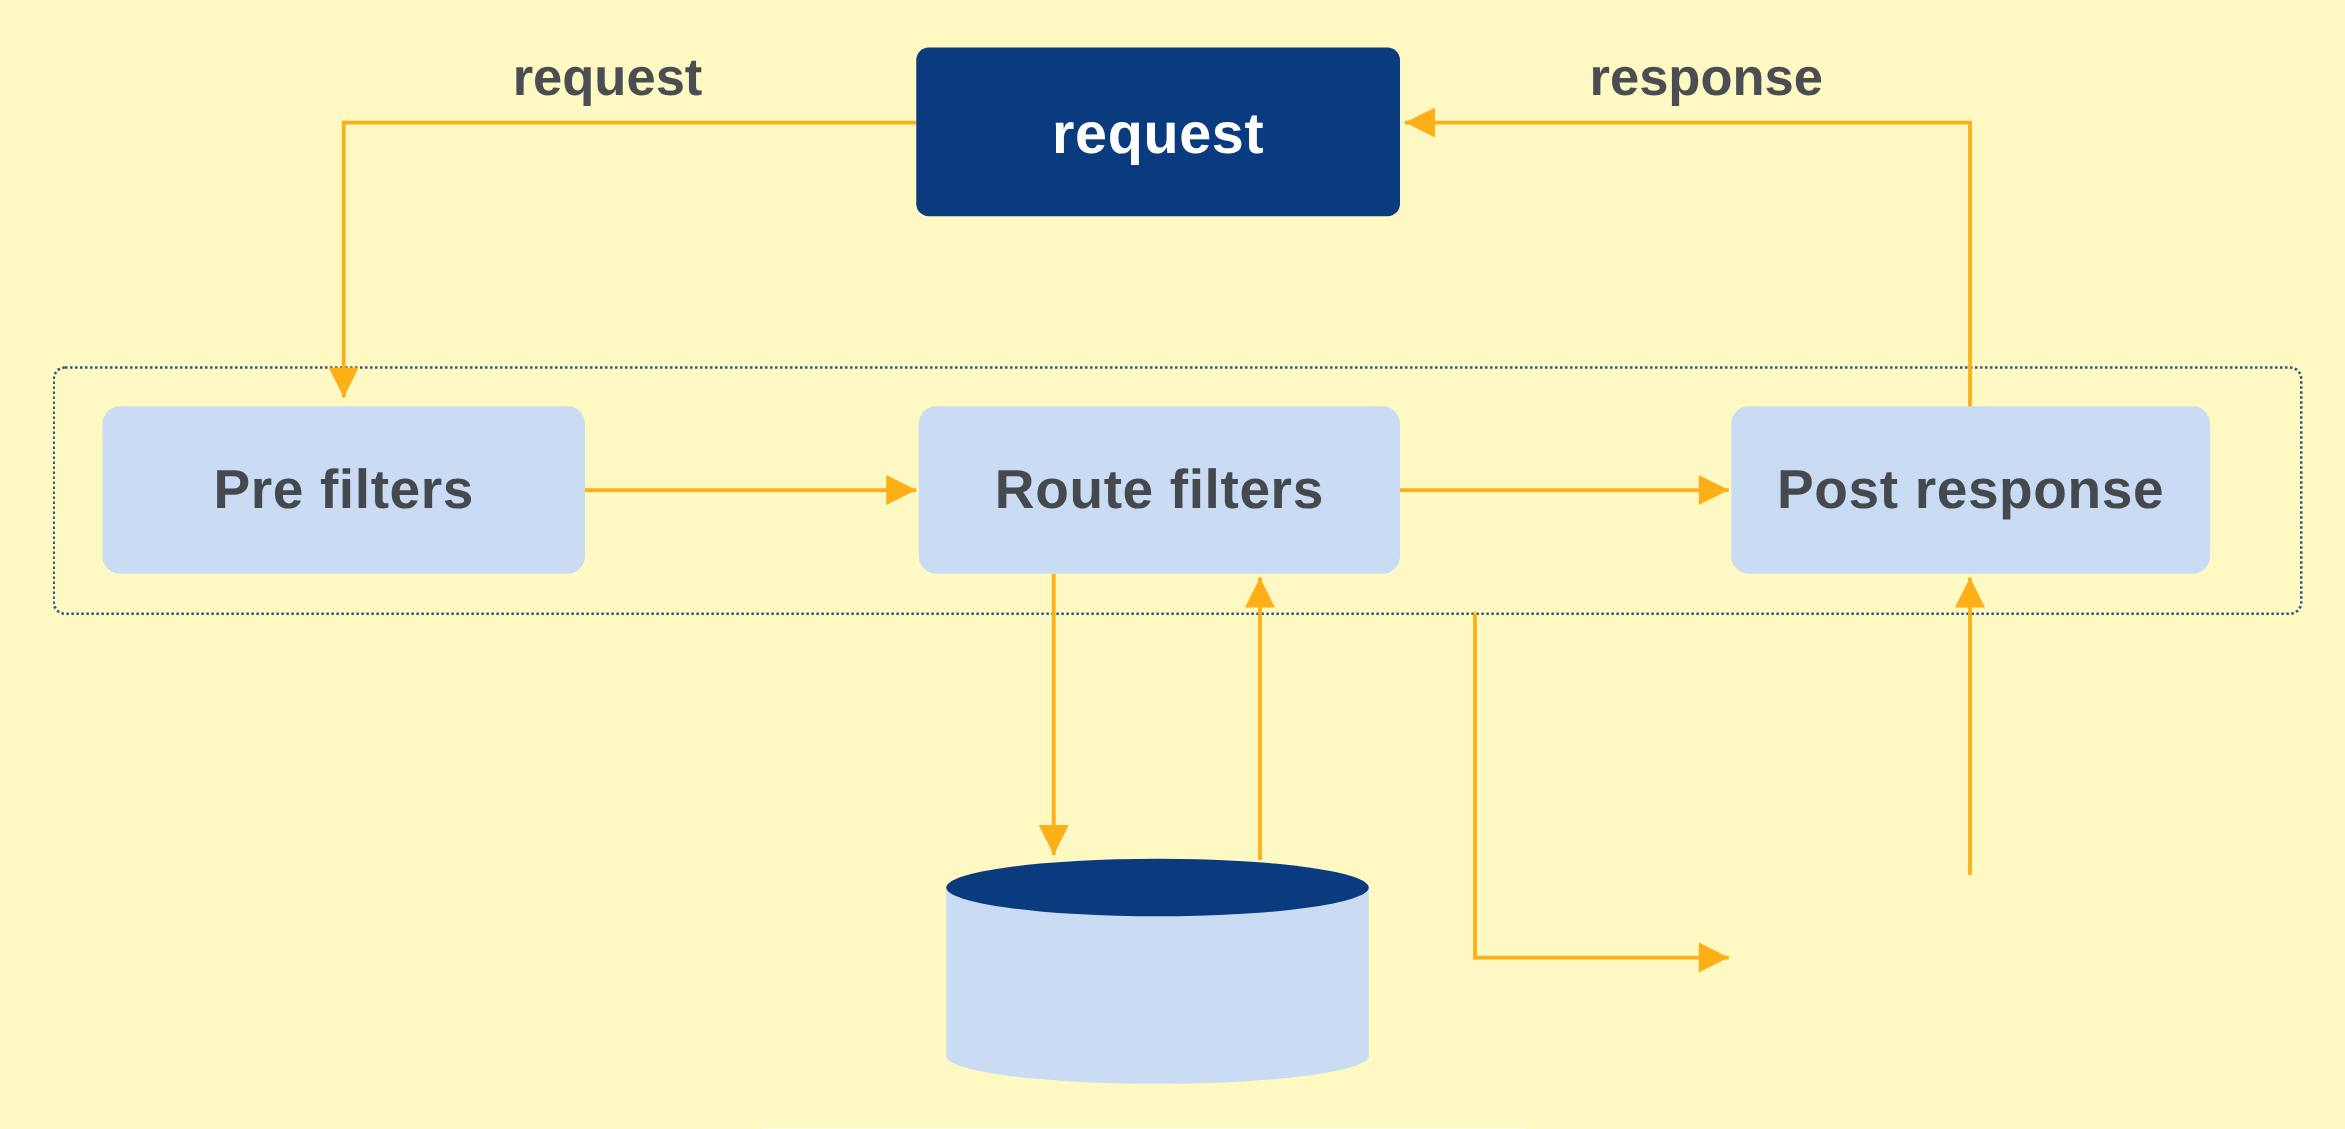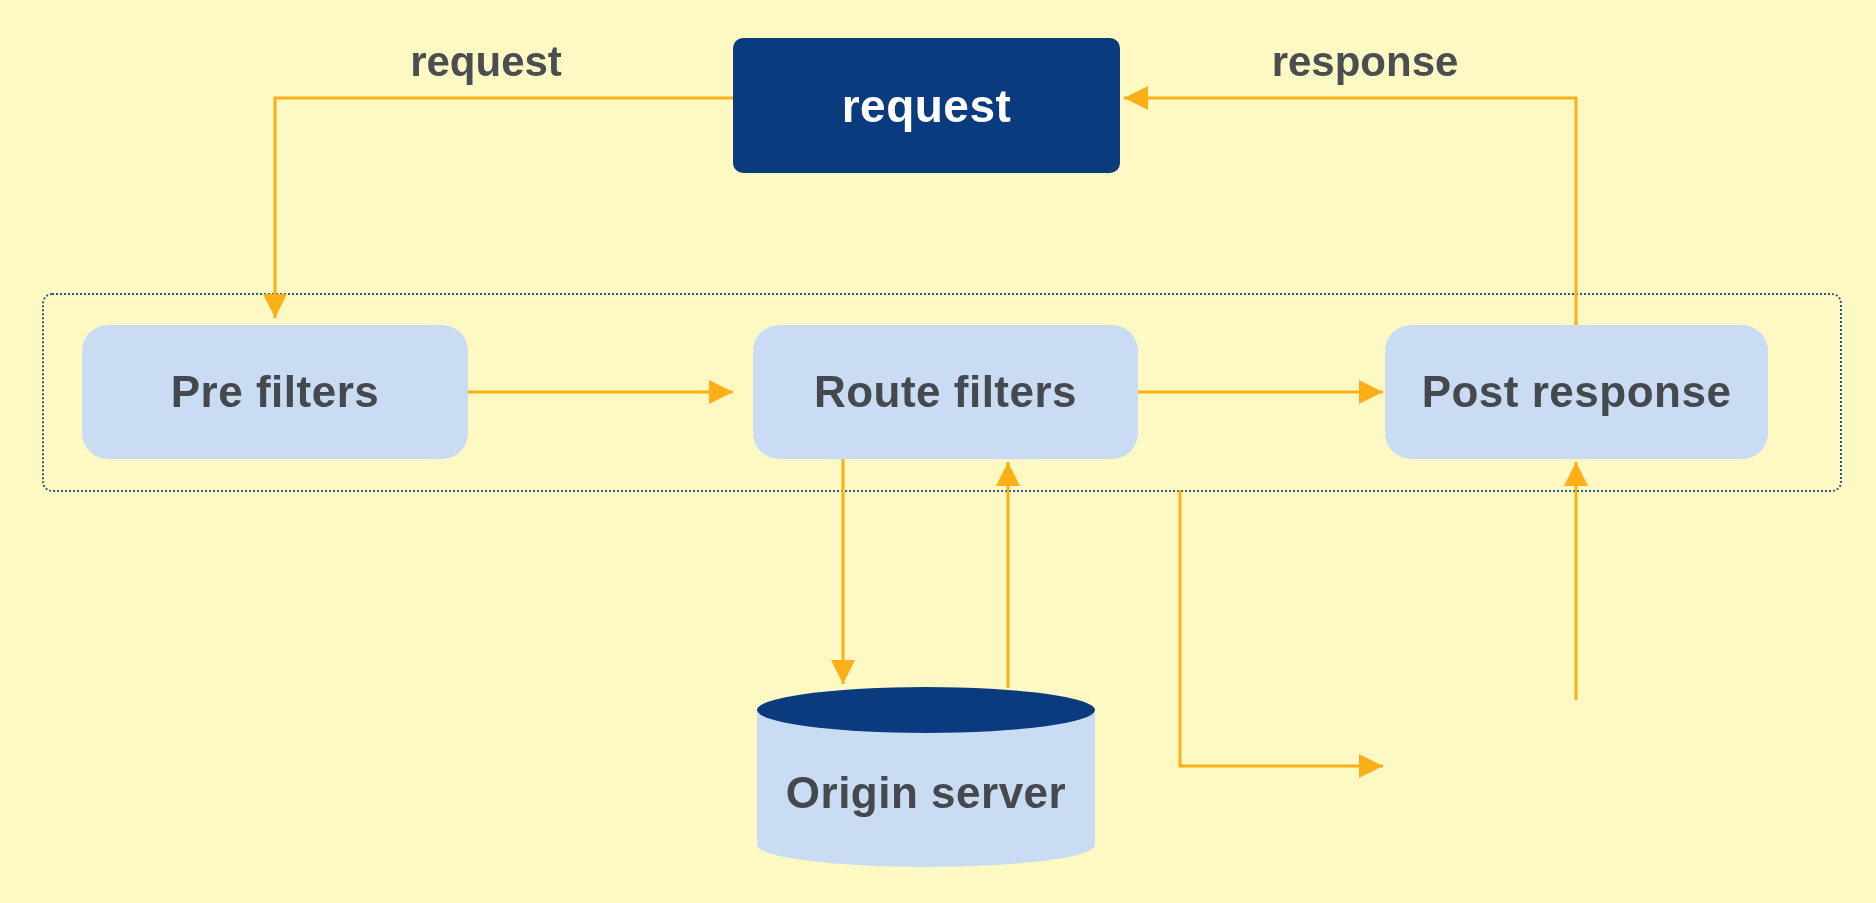--- a/index.html
+++ b/index.html
@@ -30,35 +30,35 @@
   }
   .ah { fill: var(--arrow, #fcaf17); }
   .cyl-body { fill: var(--node_fill, #c9dcf4); }
   .cyl-top  { fill: var(--navy, #0a3b7e); }
 
   
   .node {
     display: flex; align-items: center; justify-content: center;
     background: var(--node_fill, #c9dcf4);
     color: var(--node_text, #45484d);
-    border-radius: 26px;
+    border-radius: 14px;
     font-size: 44px;
     font-weight: 600;
     z-index: 3;
     letter-spacing: 0.5px;
   }
   .node-request {
     left: 733px; top: 38px; width: 387px; height: 135px;
     background: var(--navy, #0a3b7e);
     color: #ffffff;
     border-radius: 10px;
     font-size: 46px;
   }
   .node-pre    { left: 82px;   top: 325px; width: 386px; height: 134px; }
-  .node-route  { left: 735px;  top: 325px; width: 385px; height: 134px; margin-left: 18px; }
+  .node-route  { left: 735px;  top: 325px; width: 385px; height: 134px; }
   .node-post   { left: 1385px; top: 325px; width: 383px; height: 134px; }
   .node-error  { left: 1385px; top: 700px; width: 383px; height: 132px; }
 
   .origin-label {
     left: 757px; top: 728px; width: 338px; height: 130px;
     display: flex; align-items: center; justify-content: center;
     color: var(--node_text, #45484d);
     font-size: 44px; font-weight: 600;
     z-index: 4;
     letter-spacing: 0.5px;
@@ -113,19 +113,18 @@
 
   <div class="abs node node-request">request</div>
 
   <div class="abs node node-pre">Pre filters</div>
 
   <div class="abs node node-route">Route filters</div>
 
   <div class="abs node node-post">Post response</div>
 
 
-  <div class="abs origin-label">Origin server</div>
 
   <div class="abs edge-label label-request">request</div>
 
   <div class="abs edge-label label-response">response</div>
 
 </div>
 
 </body></html>

